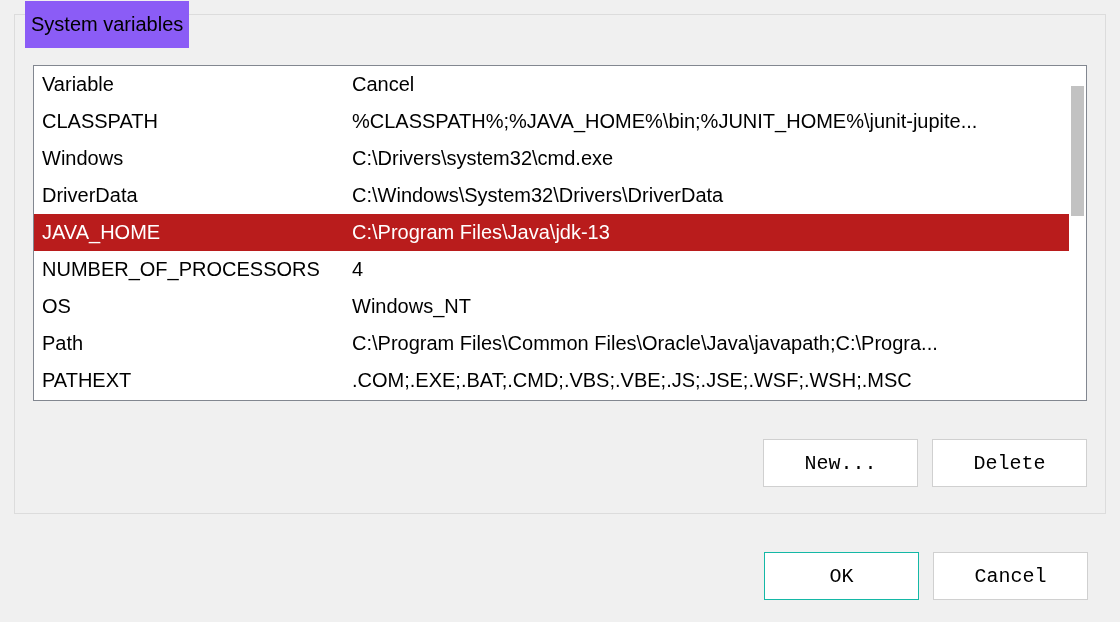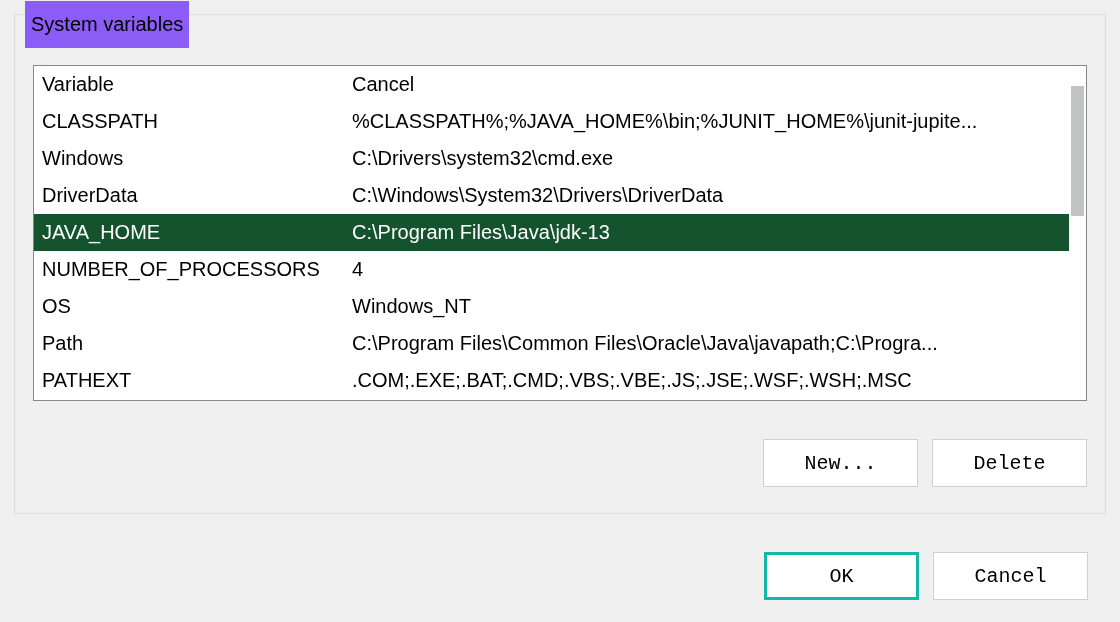--- a/index.html
+++ b/index.html
@@ -63,21 +63,21 @@
       text-align: left;
       font-weight: 400;
       padding: 5px 8px 5px 8px;
       white-space: nowrap;
       overflow: hidden;
       text-overflow: ellipsis;
       font-size: 20px;
       line-height: 1.35;
     }
     .table tr.selected td {
-      background: #14532d;
+      background: #b91c1c;
       color: #ffffff;
     }
     .scrollbar {
       position: absolute;
       right: 0;
       top: 0;
       width: 17px;
       height: 100%;
       background: #ffffff;
     }
@@ -109,21 +109,21 @@
       background: #ffffff;
       border: 1px solid #d0d0d0;
       font-family: Liberation Mono, monospace;
       font-size: 20px;
       cursor: pointer;
       display: flex;
       align-items: center;
       justify-content: center;
     }
     .btn.primary {
-      border: 3px solid #14b8a6;
+      border: 1px solid #14b8a6;
     }
   </style>
 </head>
 <body>
 
 <div class="fieldset">
   <div class="fieldset-label">System variables</div>
 
   <div class="table-container">
     <div class="table-viewport">

